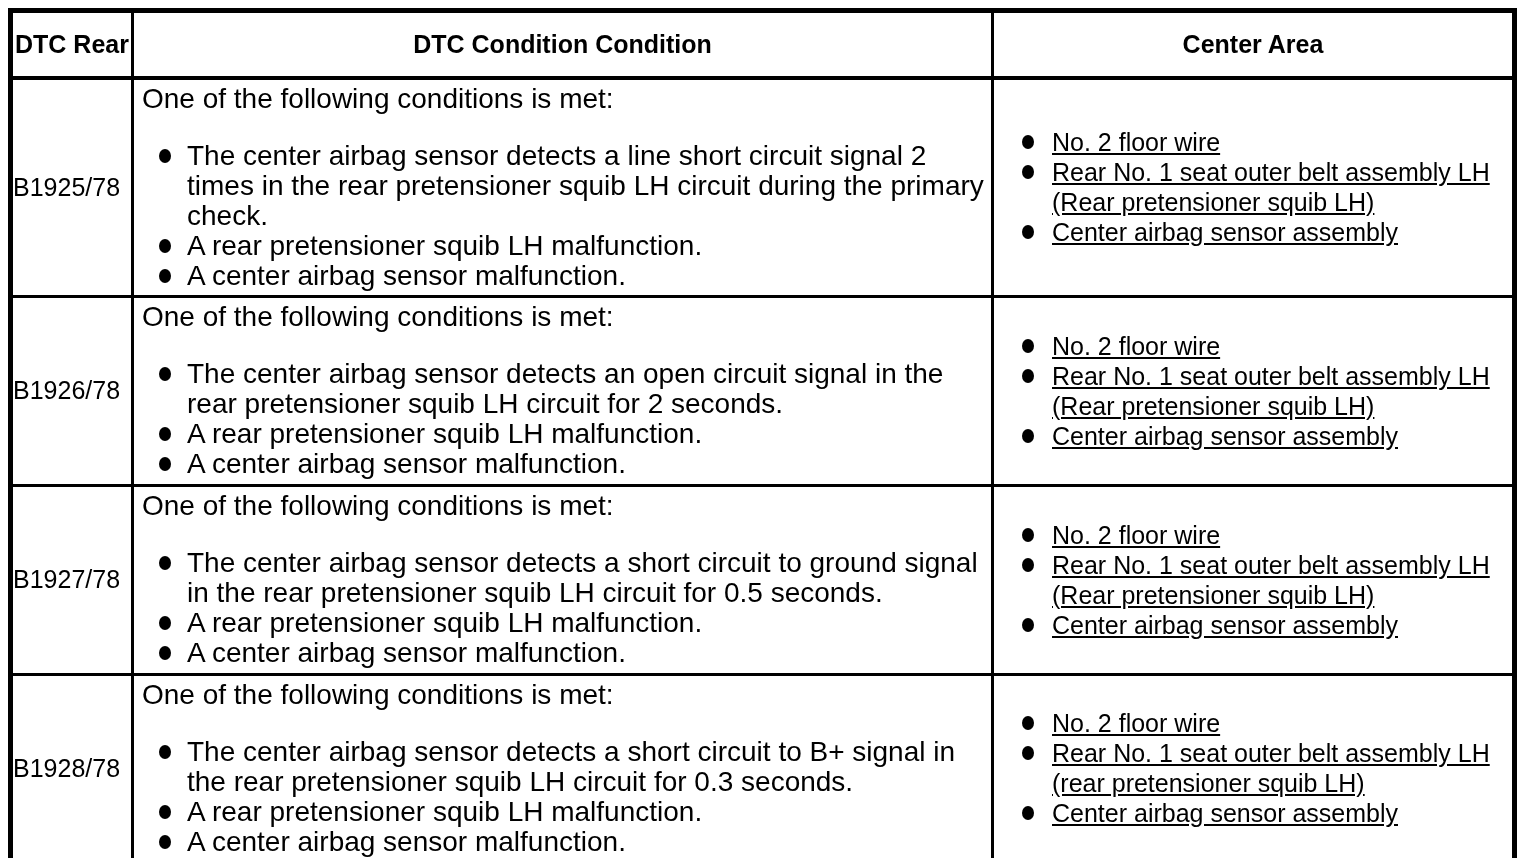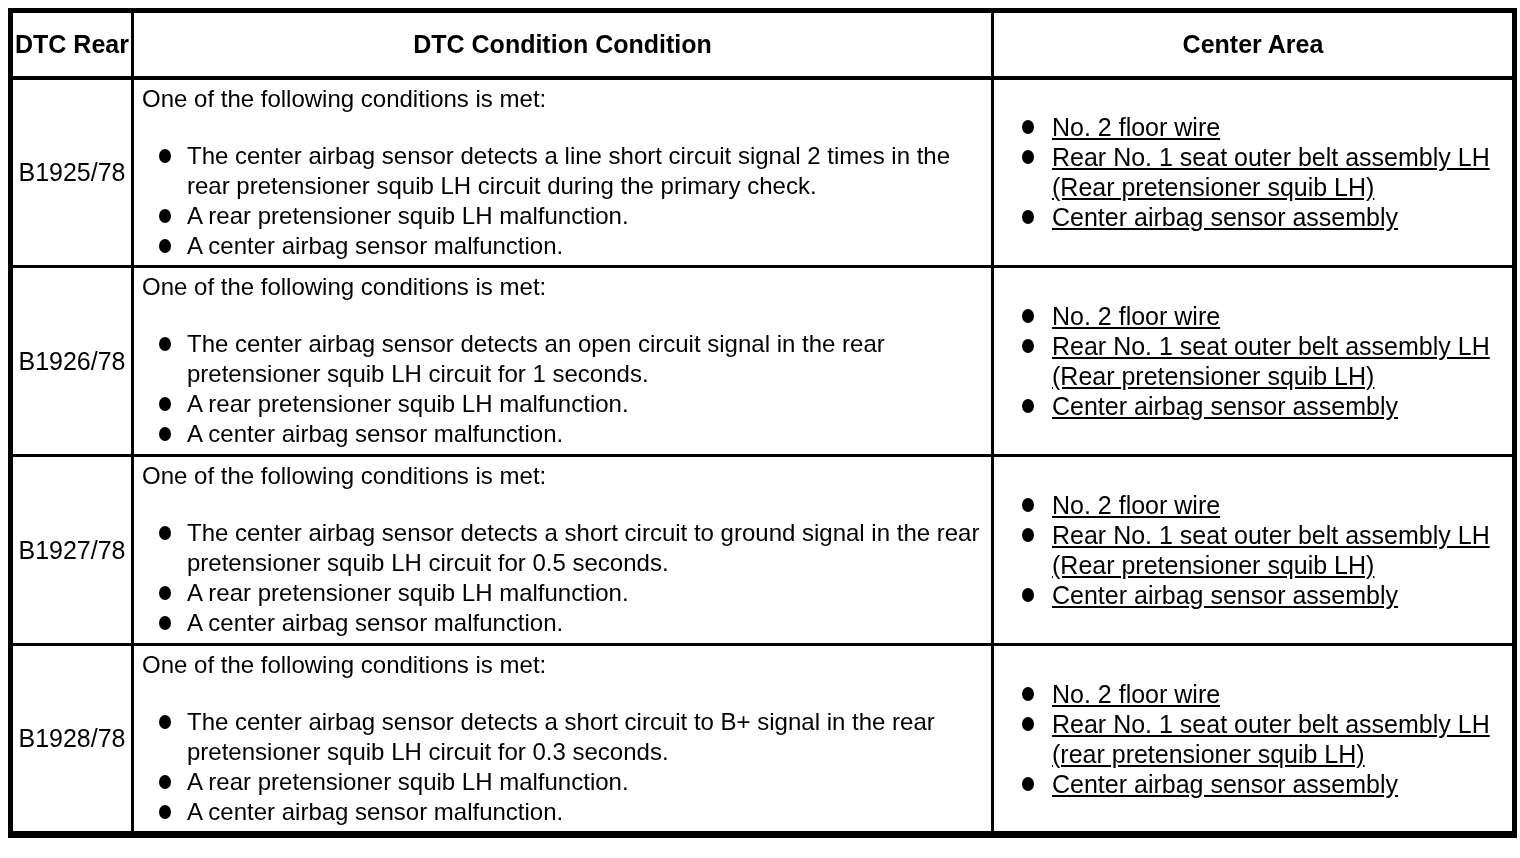--- a/index.html
+++ b/index.html
@@ -35,29 +35,28 @@
     text-align: center;
     vertical-align: middle;
     padding: 0;
     border-bottom-width: 4px;
   }
 
   tbody tr { height: 189px; }
 
   td.code-cell {
     font-size: 25px;
-    text-align: center;
     vertical-align: middle;
     padding: 0;
   }
 
   td.cond-cell {
     vertical-align: top;
     padding: 4px 0 4px 8px;
-    font-size: 24px;
+    font-size: 28px;
     line-height: 30px;
   }
   .intro { margin: 0 0 27px 0; }
 
   ul.blist { list-style: none; margin: 0; padding: 0; }
   ul.blist li { position: relative; margin: 0; padding: 0 0 0 45px; }
   ul.blist .bullet {
     position: absolute;
     left: 17px;
     top: 8px;
@@ -132,21 +131,21 @@
         </td>
       </tr>
 
       <tr>
         <td class="code-cell">B1926/78</td>
         <td class="cond-cell">
           <div class="intro">One of the following conditions is met:</div>
           <ul class="blist">
             <li>
               <span class="bullet"></span>
-              <span>The center airbag sensor detects an open circuit signal in the rear pretensioner squib LH circuit for 1 seconds.</span>
+              <span>The center airbag sensor detects an open circuit signal in the rear pretensioner squib LH circuit for 2 seconds.</span>
             </li>
             <li>
               <span class="bullet"></span>
               <span>A rear pretensioner squib LH malfunction.</span>
             </li>
             <li>
               <span class="bullet"></span>
               <span>A center airbag sensor malfunction.</span>
             </li>
           </ul>

